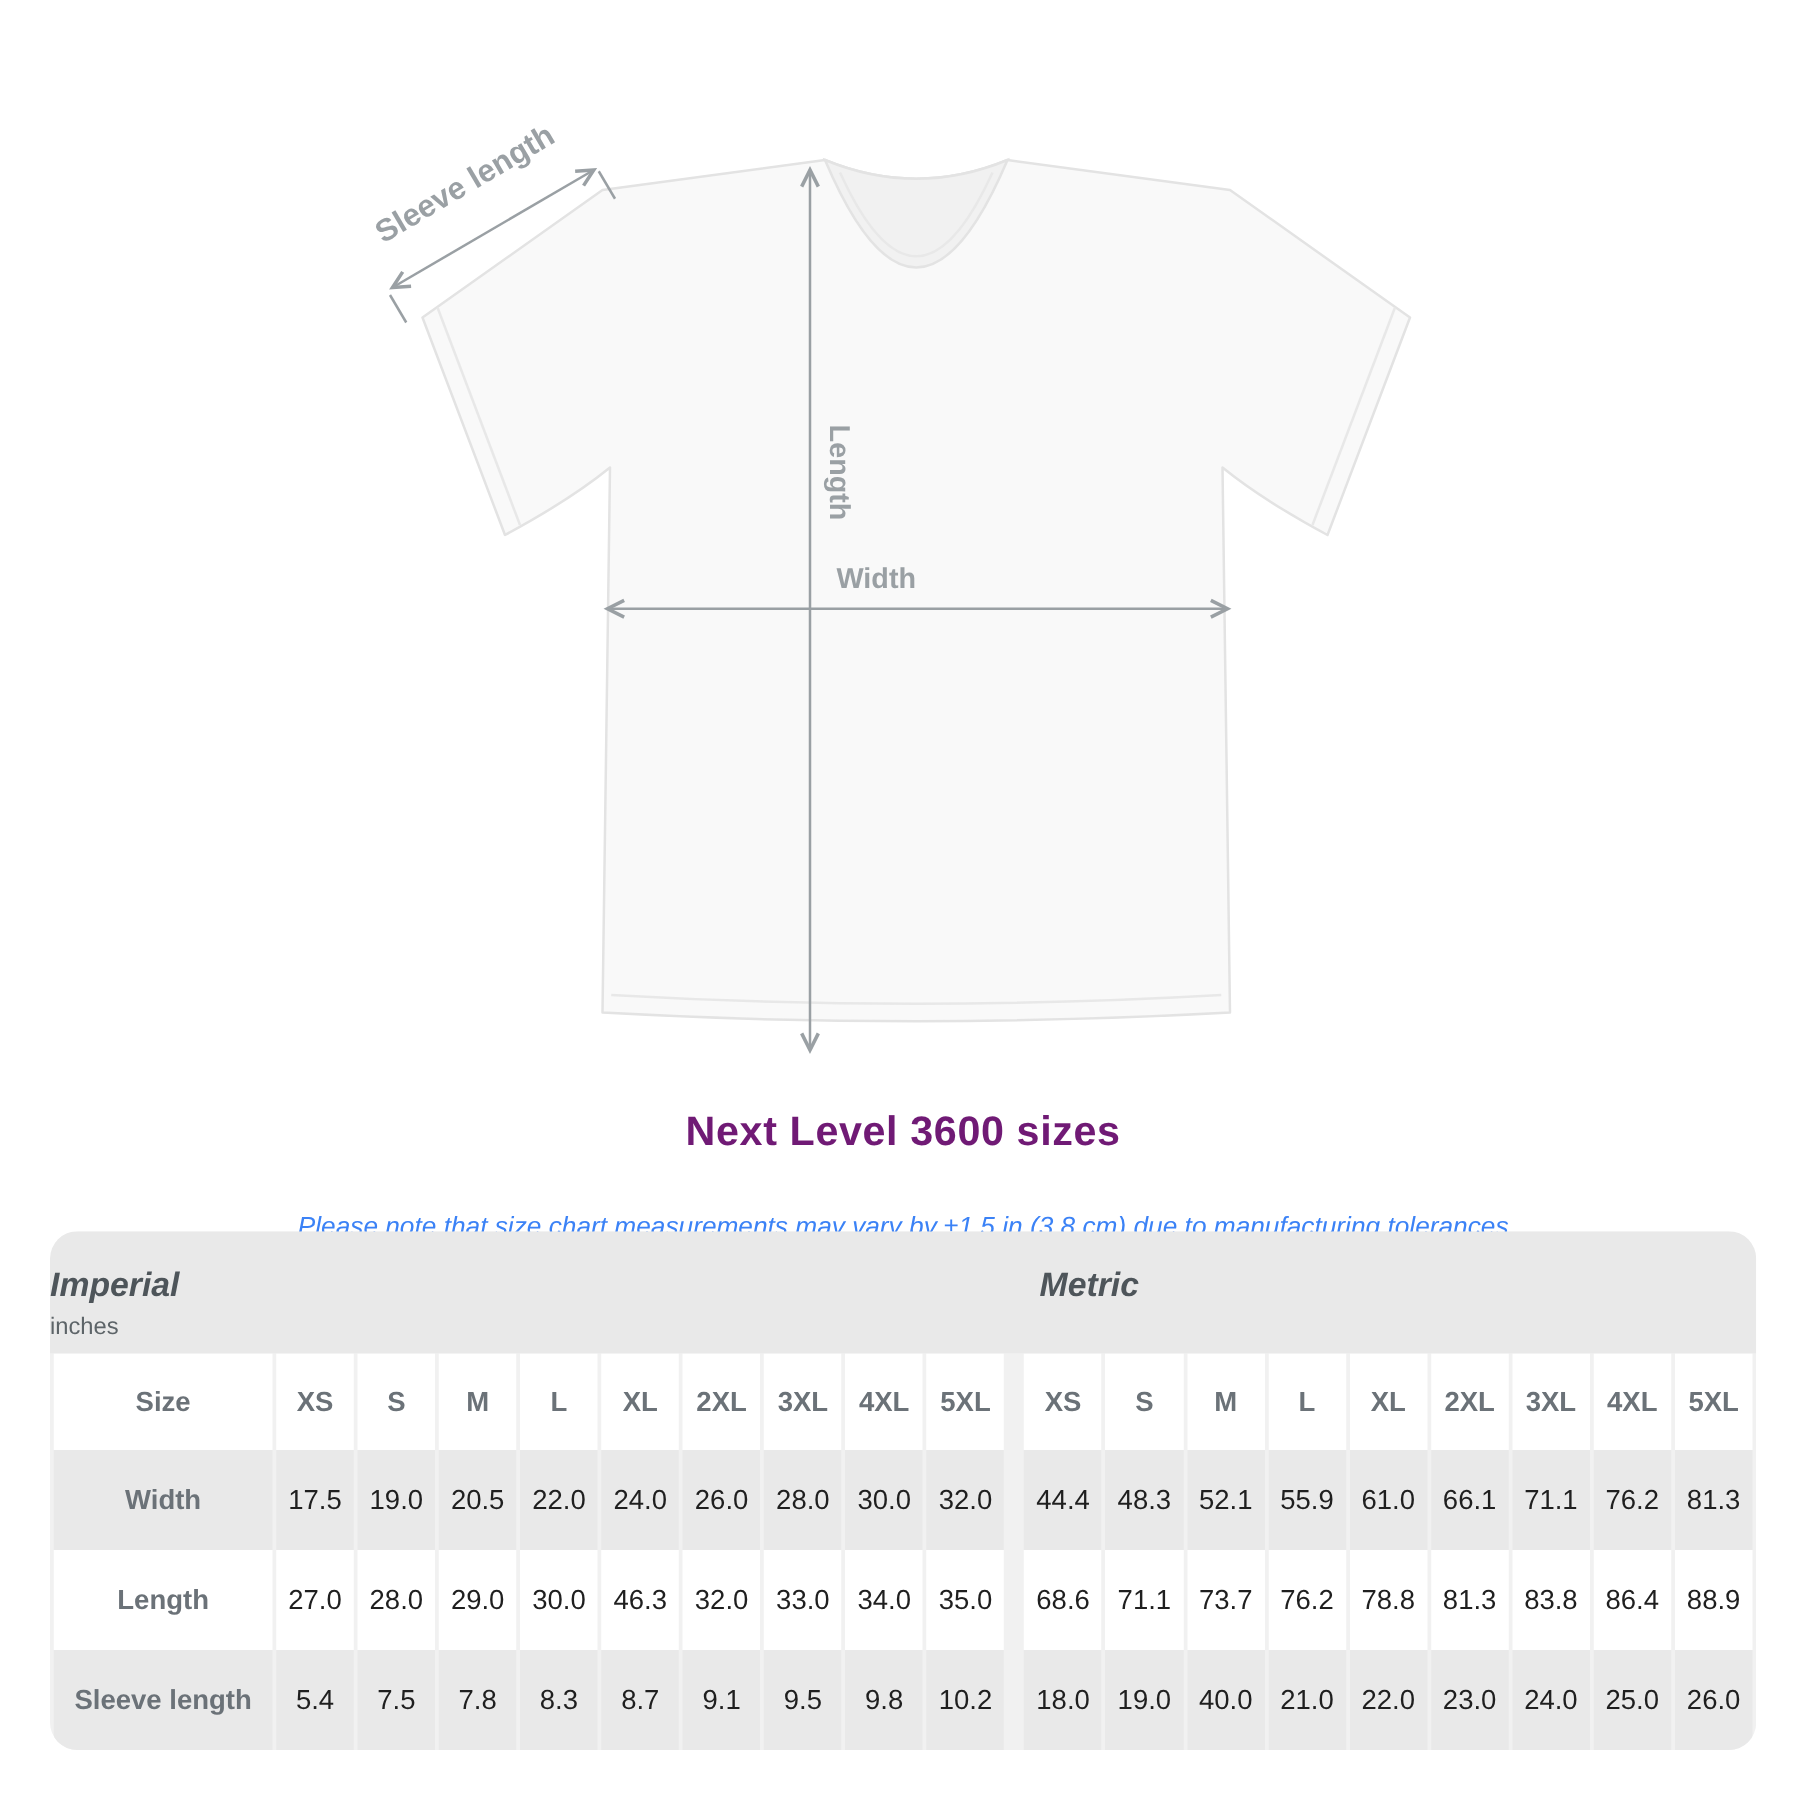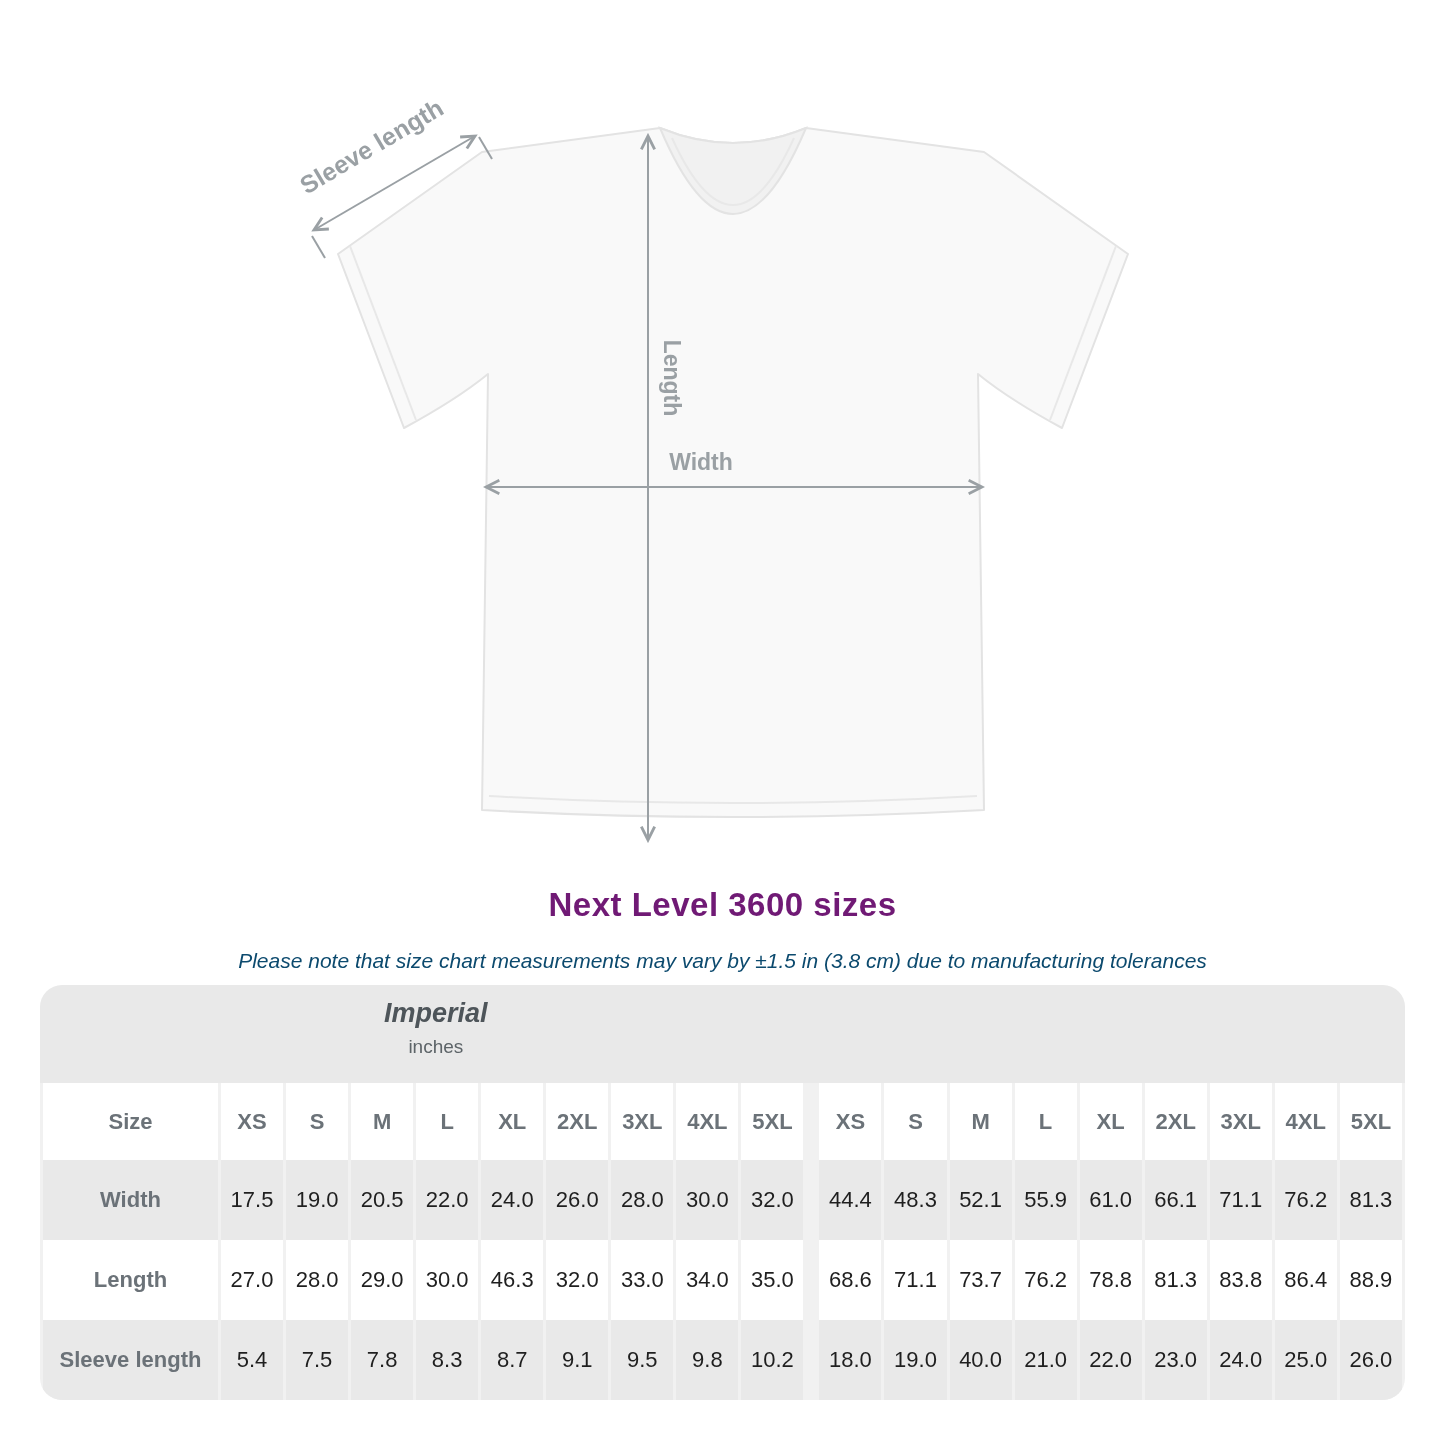--- a/index.html
+++ b/index.html
@@ -5,28 +5,28 @@
   html,body{margin:0;padding:0;background:#ffffff;}
   body{width:1445px;height:1445px;font-family:"Liberation Sans",sans-serif;-webkit-font-smoothing:antialiased;}
   .stage{position:relative;width:1445px;height:1445px;overflow:hidden;background:#fff;}
 
   
   .diagram{position:absolute;top:0;left:0;width:1445px;height:880px;}
 
   
   .title{position:absolute;top:886px;left:0;width:100%;text-align:center;
          font-size:33px;font-weight:bold;color:#701a75;letter-spacing:.5px;}
-  .subtitle{position:absolute;top:949px;left:0;width:100%;text-align:center;
-         font-size:21px;font-style:italic;color:#0c4a6e;}
+  .subtitle{position:absolute;top:970px;left:0;width:100%;text-align:center;
+         font-size:21px;font-style:italic;color:#3b82f6;}
 
   
   .table-wrap{position:absolute;top:985px;left:40px;width:1365px;height:415px;
          border-radius:22px;overflow:hidden;}
   .unit-band{height:98px;background:#e9e9e9;display:flex;}
-  .band-half{text-align:center;padding-top:13px;box-sizing:border-box;}
+  .band-half{text-align:left;padding-top:28px;box-sizing:border-box;}
   .band-half.left{width:58%;}
   .band-half.right{width:42%;}
   .unit-title{font-size:27px;font-weight:bold;font-style:italic;color:#4e555a;line-height:30px;}
   .unit-sub{font-size:19px;color:#5d6468;margin-top:8px;}
 
   table.sizes{width:100%;border-collapse:separate;border-spacing:3px 0;
          table-layout:fixed;background:#f1f1f1;}
   table.sizes tr.head{height:77px;}
   table.sizes tr.row{height:80px;}
   table.sizes th,table.sizes td{text-align:center;vertical-align:middle;padding:0;}
@@ -77,20 +77,21 @@
   <div class="title">Next Level 3600 sizes</div>
   <div class="subtitle">Please note that size chart measurements may vary by ±1.5 in (3.8 cm) due to manufacturing tolerances</div>
 
   <div class="table-wrap">
     <div class="unit-band">
       <div class="band-half left">
         <div class="unit-title">Imperial</div>
         <div class="unit-sub">inches</div>
       </div>
       <div class="band-half right">
+        <div class="unit-title">Metric</div>
       </div>
     </div>
 
     <table class="sizes">
       <colgroup>
         <col style="width:175px">
           <col>
           <col>
           <col>
           <col>

